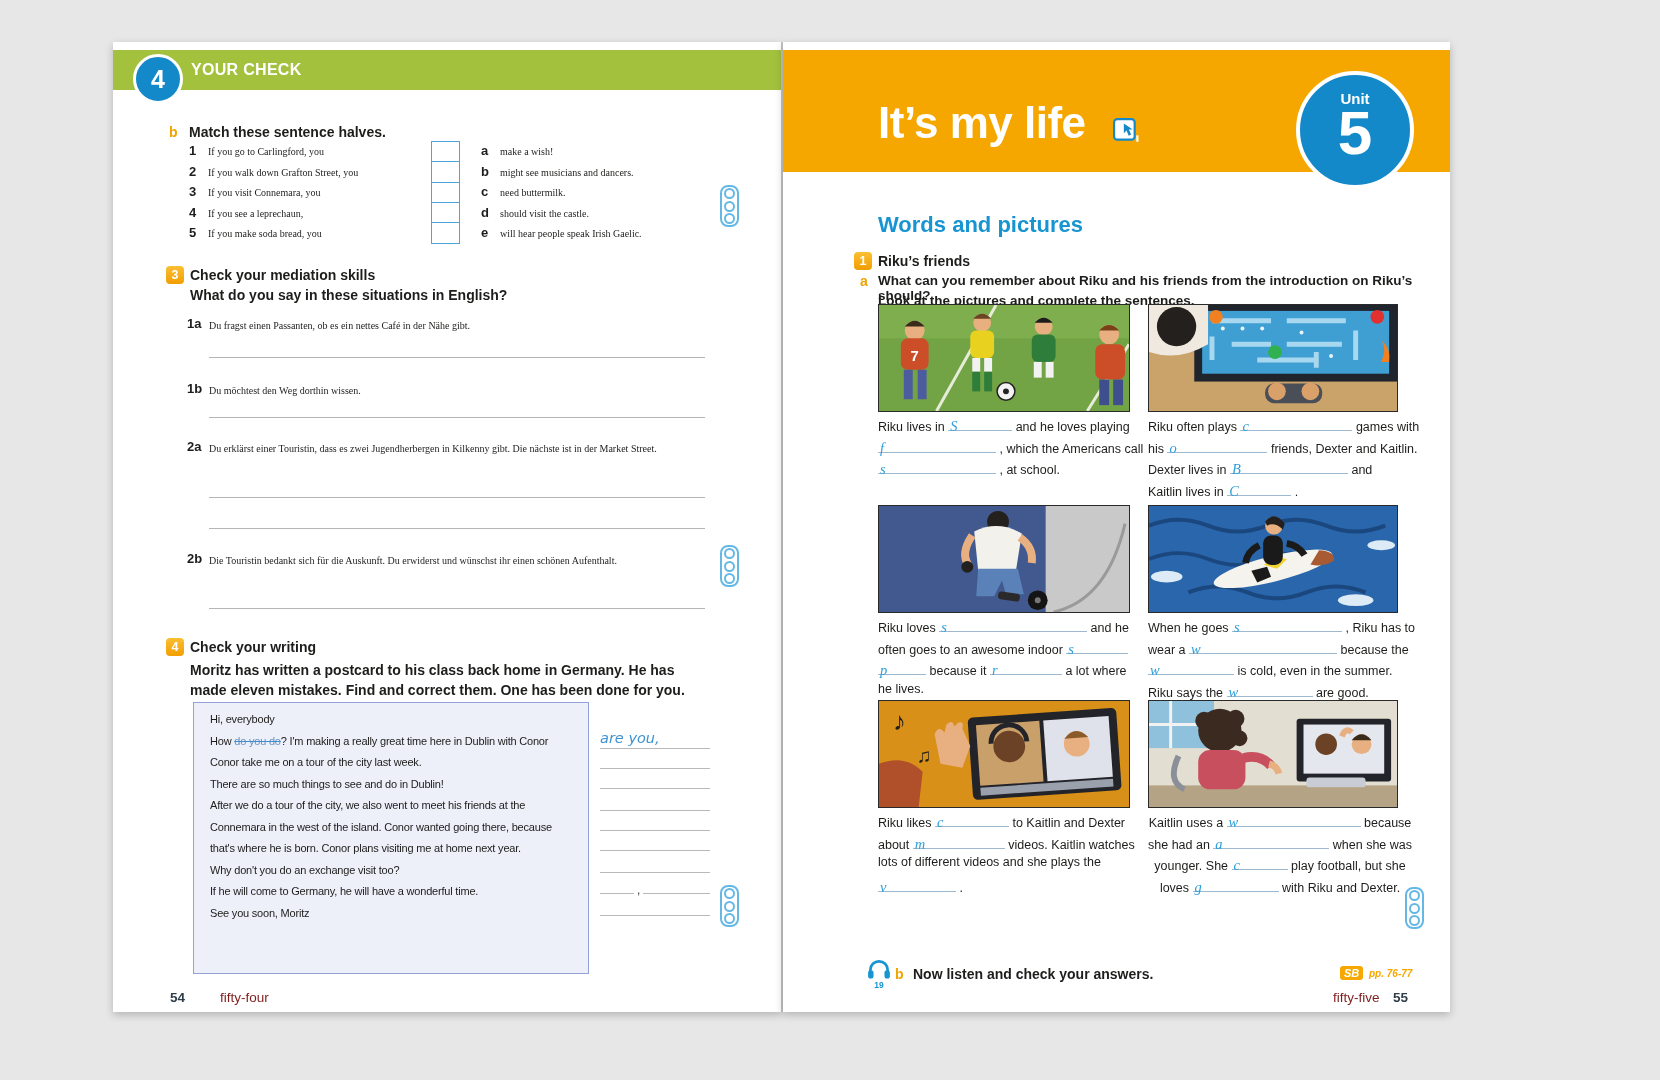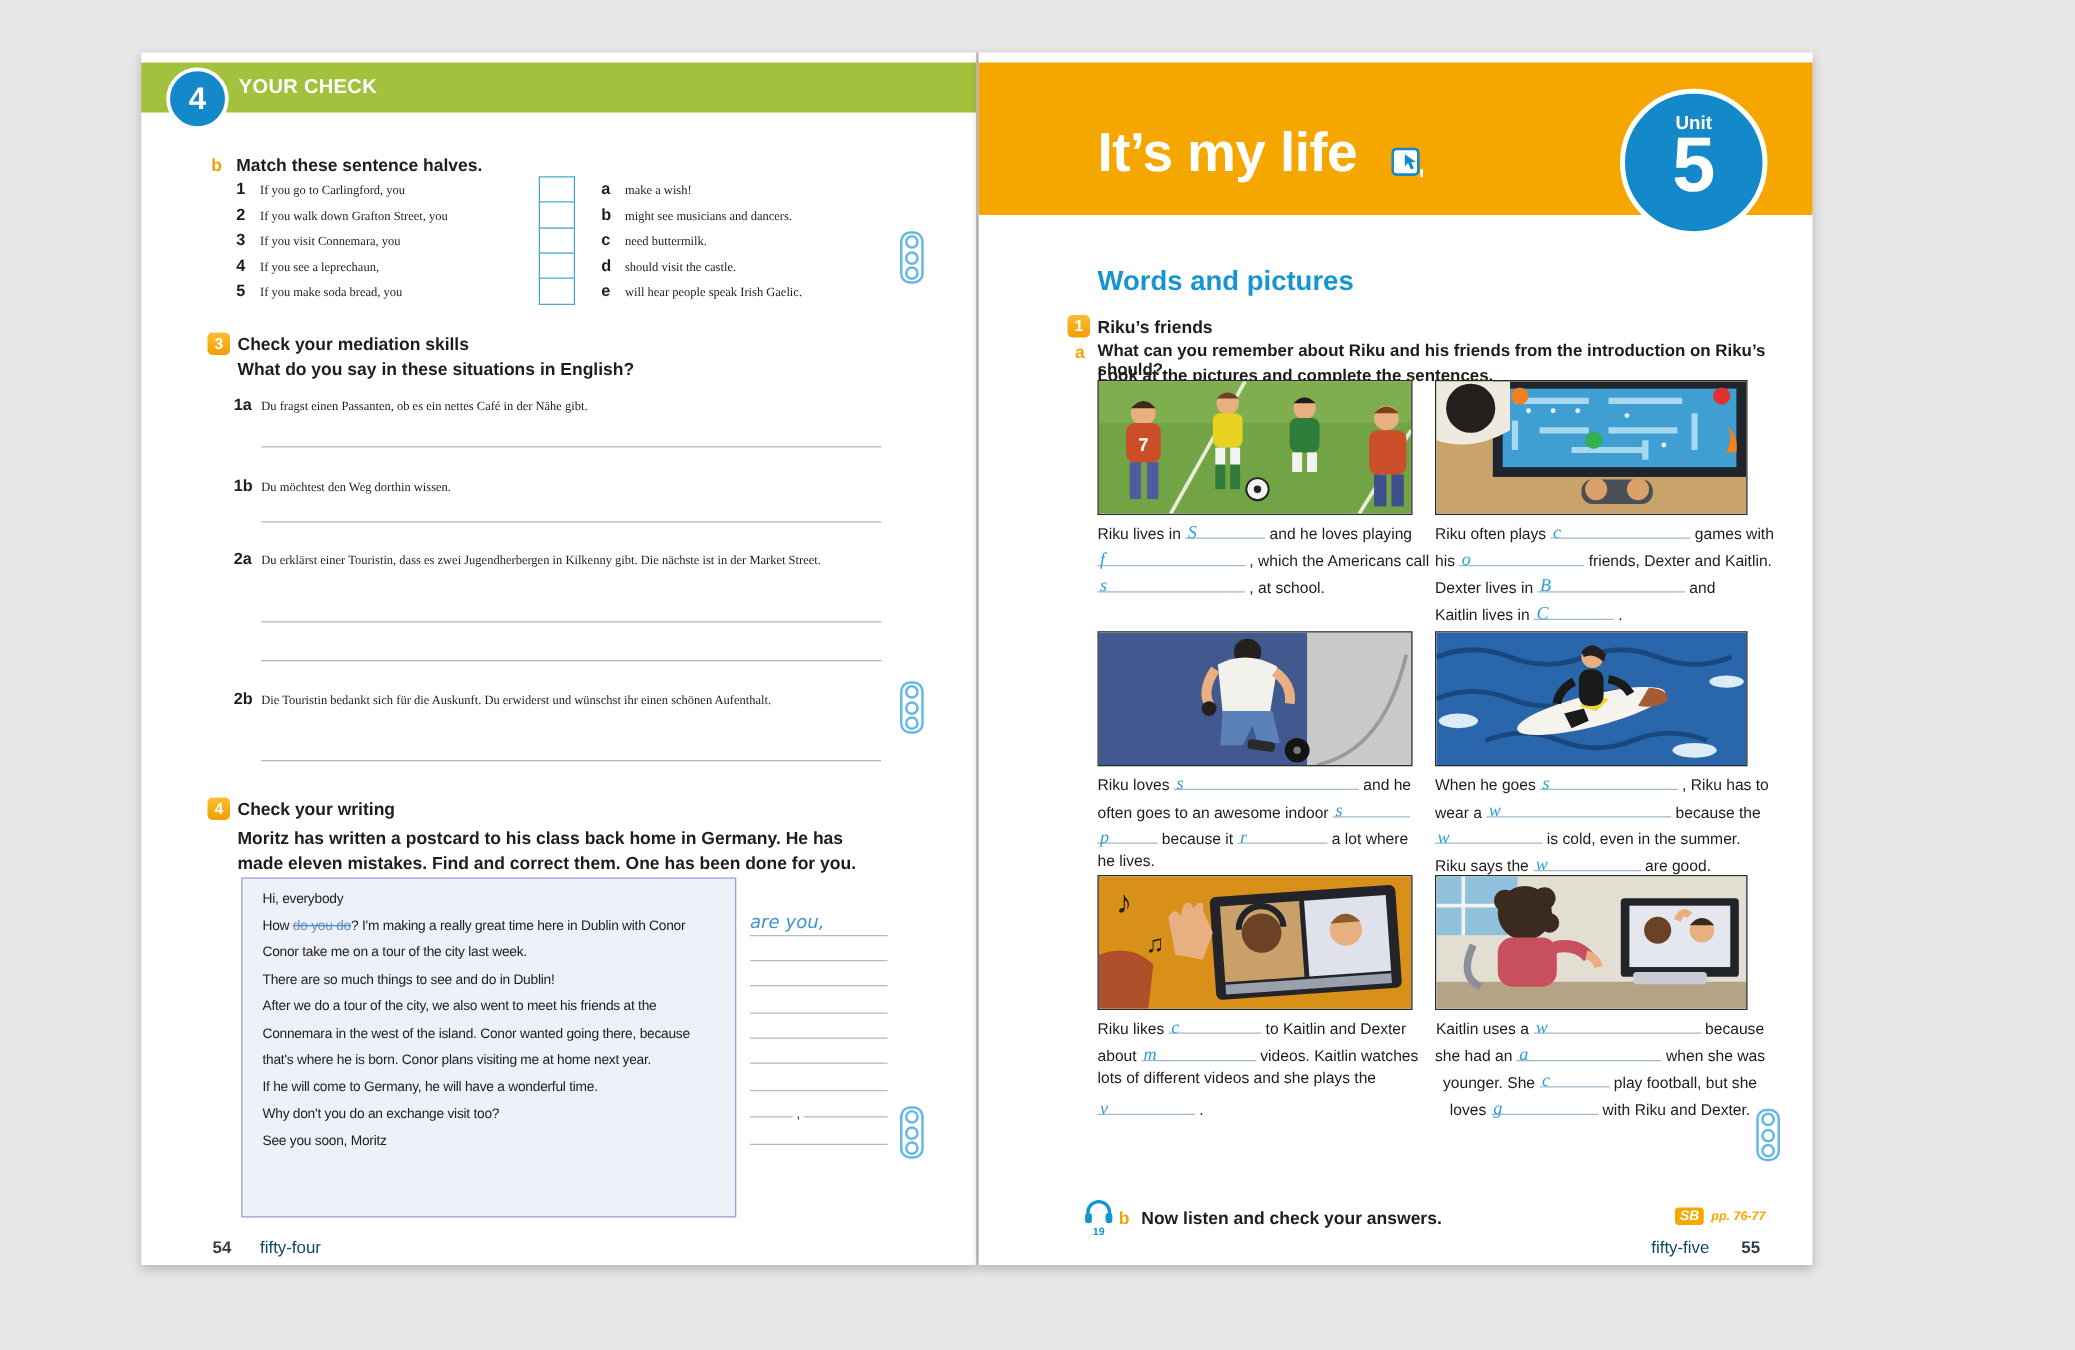--- a/index.html
+++ b/index.html
@@ -68,21 +68,21 @@
   .blank .bl{position:absolute;left:2px;bottom:-3px;font-family:"Liberation Serif",serif;font-style:italic;
              color:#2e9fd9;font-size:14.5px;line-height:14px;}
 
   
   .sb-badge{background:#f6a800;color:#fff;font-style:italic;font-weight:bold;font-size:11px;
             padding:1px 4px;border-radius:3px;}
   .pp-ref{color:#f6a800;font-style:italic;font-weight:bold;font-size:10px;}
   .track-num{color:#1795d2;font-weight:bold;font-size:8.5px;text-align:center;}
 
   .footer-num{font-weight:bold;font-size:13.5px;color:#2e3d49;}
-  .footer-word{font-size:13.5px;color:#0c4a6e;}
+  .footer-word{font-size:13.5px;color:#7f1d1d;margin-left:12px;}
 </style>
 </head>
 <body>
 
 <div class="page" id="page-left">
   <div class="green-bar abs"></div>
   <div class="circle4 abs">
     <span>4</span>
   </div>
   <div class="yourcheck abs">YOUR CHECK</div>
@@ -179,22 +179,22 @@
   <div class="instr abs" style="left:77px;top:618px;width:505px;line-height:20px">Moritz has written a postcard to his class back home in Germany. He has made eleven mistakes. Find and correct them. One has been done for you.</div>
 
   <div class="postcard abs">
       <div class="pc-line">Hi, everybody</div>
       <div class="pc-line">How <span class="strike">do you do</span>? I'm making a really great time here in Dublin with Conor</div>
       <div class="pc-line">Conor take me on a tour of the city last week.</div>
       <div class="pc-line">There are so much things to see and do in Dublin!</div>
       <div class="pc-line">After we do a tour of the city, we also went to meet his friends at the</div>
       <div class="pc-line">Connemara in the west of the island. Conor wanted going there, because</div>
       <div class="pc-line">that's where he is born. Conor plans visiting me at home next year.</div>
+      <div class="pc-line">Why don't you do an exchange visit too?</div>
       <div class="pc-line">If he will come to Germany, he will have a wonderful time.</div>
-      <div class="pc-line">Why don't you do an exchange visit too?</div>
       <div class="pc-line">See you soon, Moritz</div>
     </div>
   <div>
       <div class="ac-first hand" style="top: 688px;">are you,</div>
       <div class="ac-row" style="top: 726px;"></div>
       <div class="ac-row" style="top: 746px;"></div>
       <div class="ac-row" style="top: 768px;"></div>
       <div class="ac-row" style="top: 788px;"></div>
       <div class="ac-row" style="top: 808px;"></div>
       <div class="ac-row" style="top: 830px;"></div>

